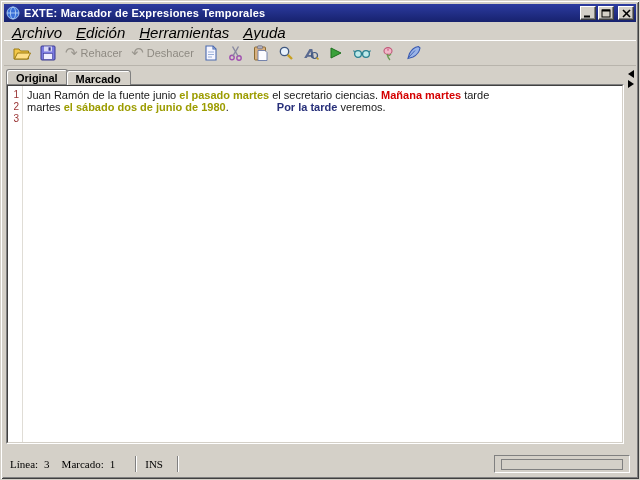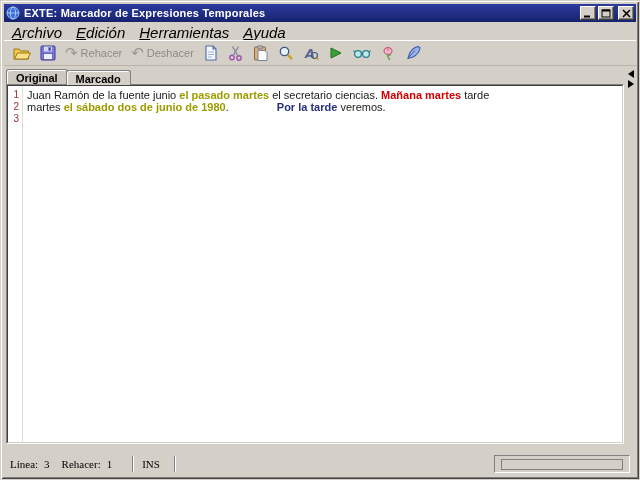--- a/index.html
+++ b/index.html
@@ -316,21 +316,21 @@
           <div class="tline"><span>martes </span><span class="t-olive">el sábado dos de junio de 1980</span><span>. </span><span class="t-navy">Por la tarde</span><span> veremos.</span></div>
           <div class="tline"></div>
         </div>
       </div>
     </div>
   </div>
 
   <div class="statusbar">
     <span class="sb-item">Línea:</span>
     <span class="sb-val">3</span>
-    <span class="sb-item">Rehacer:</span>
+    <span class="sb-item">Marcado:</span>
     <span class="sb-val">1</span>
     <span class="sb-sep"></span>
     <span class="sb-item">INS</span>
     <span class="sb-sep"></span>
     <span class="sb-spring"></span>
     <span class="progress-panel">
       <span class="progress-bar"></span>
     </span>
   </div>
 

